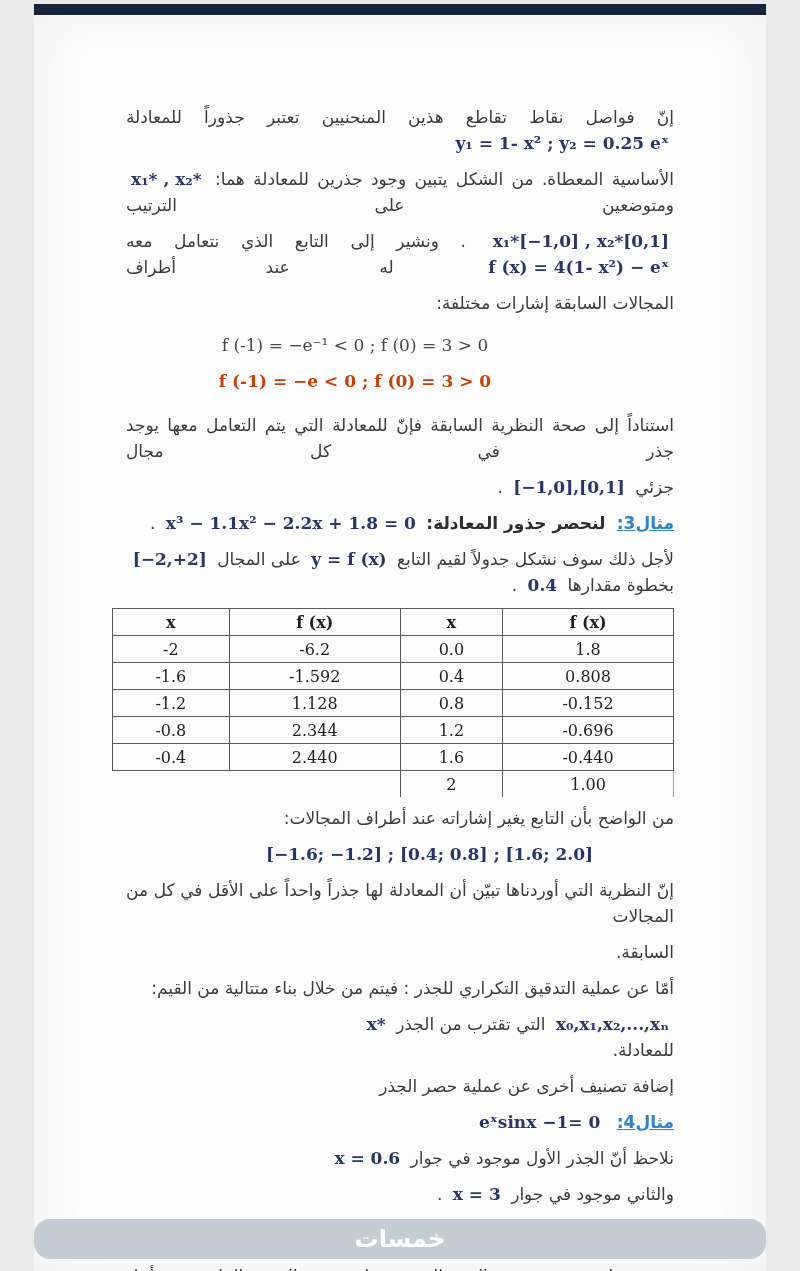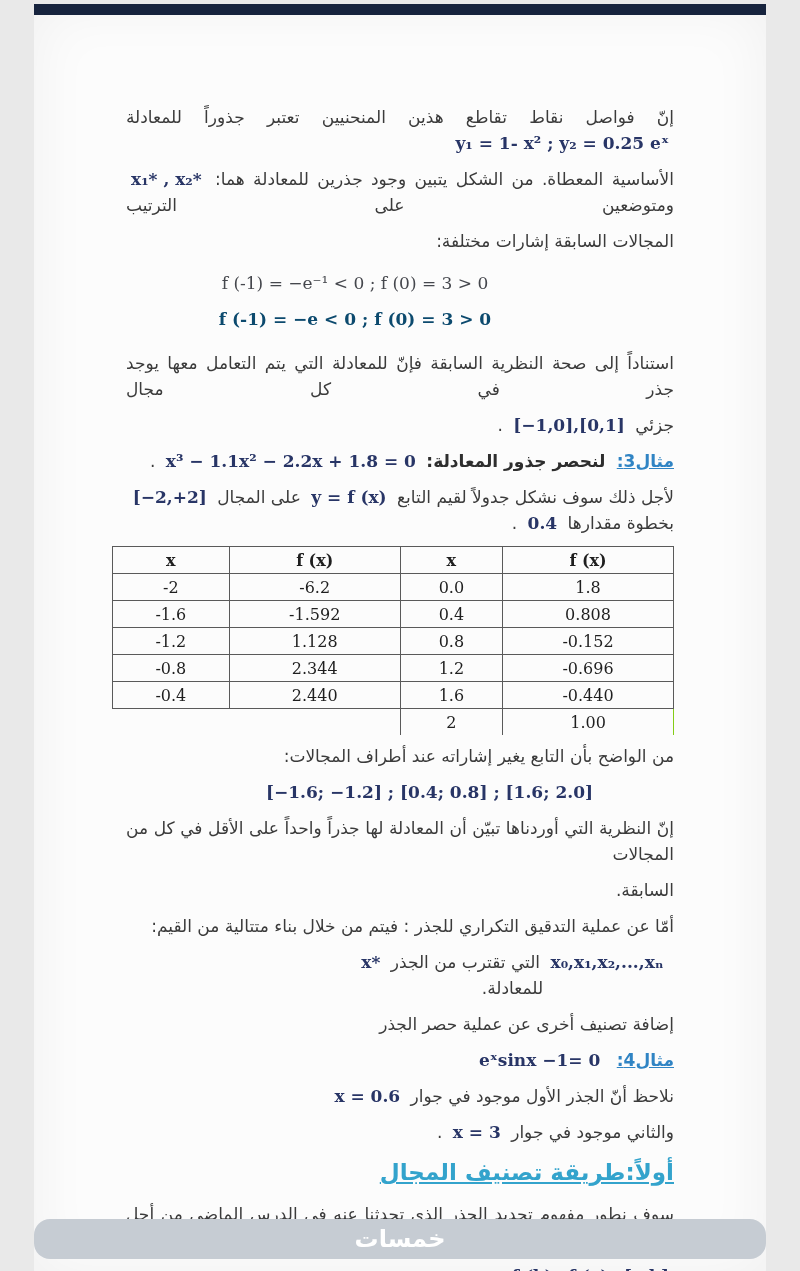--- a/index.html
+++ b/index.html
@@ -35,21 +35,21 @@
     color:#283566; font-weight:bold;
     margin:0 5px;
   }
   .eq-wrap {
     text-align:center; position:relative; left:-45px;
     margin:14px 0 16px 0;
   }
   .eq-line { line-height:30px; margin-bottom:6px;
     font-family:"DejaVu Serif","DejaVu Sans",serif; direction:ltr; }
   .eq-line.light { color:#45474d; font-weight:normal; }
-  .eq-line.heavy { color:#0c4a6e; font-weight:bold; }
+  .eq-line.heavy { color:#c2410c; font-weight:bold; }
   .heading-blue {
     color:#3084c4; font-weight:bold; text-decoration:underline;
     margin:0 0 0 6px;
   }
   .bold-ar { font-weight:bold; color:#2e2e2e; }
   table.vals {
     border-collapse:collapse; direction:ltr;
     width:562px; margin:8px 0 8px 0;
     font-family:"DejaVu Serif","DejaVu Sans",serif;
   }
@@ -62,21 +62,21 @@
   table.vals th { font-weight:bold; }
   table.vals tr.open-row td { border:none; }
   table.vals tr.open-row td.v-left  { border-left:1px solid #5a5a5a; }
   table.vals tr.open-row td.v-right { border-left:1px solid #5a5a5a; border-right:1px solid #84cc16; }
   .intervals {
     direction:ltr; text-align:left; margin:2px 0 10px 0;
     padding-left:140px;
     font-family:"DejaVu Serif","DejaVu Sans",serif;
     font-weight:bold; color:#283566; line-height:26px;
   }
-  .indent-seq { margin-left:0; margin-right:0; padding-left:225px; text-align:center; }
+  .indent-seq { margin-left:0; margin-right:0; padding-left:225px; text-align:right; }
   .ex4-line { padding-left:60px; }
   .section-title {
     color:#33a3cc; font-size:23px; font-weight:bold;
     text-decoration:underline;
     line-height:30px; margin:12px 0 14px 0;
     text-align:right;
   }
   .watermark-band {
     position:absolute; left:0; right:0; bottom:16px; height:40px;
     background:#c6ccd3;
@@ -97,20 +97,26 @@
 
     <div class="line just">
       <span>إنّ فواصل نقاط تقاطع هذين المنحنيين تعتبر جذوراً للمعادلة</span>
       <span class="math">y₁ = 1- x²   ;   y₂ = 0.25 eˣ</span>
     </div>
     <div class="line just">
       <span>الأساسية المعطاة. من الشكل يتبين وجود جذرين للمعادلة هما:</span>
       <span class="math">x₁* , x₂*</span>
       <span>ومتوضعين على الترتيب</span>
     </div>
+    <div class="line just">
+      <span class="math">x₁*[−1,0] ,  x₂*[0,1]</span>
+      <span>. ونشير إلى التابع الذي نتعامل معه</span>
+      <span class="math">f (x) = 4(1- x²) − eˣ</span>
+      <span>له عند أطراف</span>
+    </div>
     <div class="line">
       <span>المجالات السابقة إشارات مختلفة:</span>
     </div>
 
     <div class="eq-wrap">
       <div class="eq-line light">f (-1) = −e⁻¹ &lt; 0    ;    f (0)  = 3 &gt; 0</div>
       <div class="eq-line heavy">f (-1) = −e &lt; 0  ;   f (0) = 3 &gt; 0</div>
     </div>
 
     <div class="line just">

